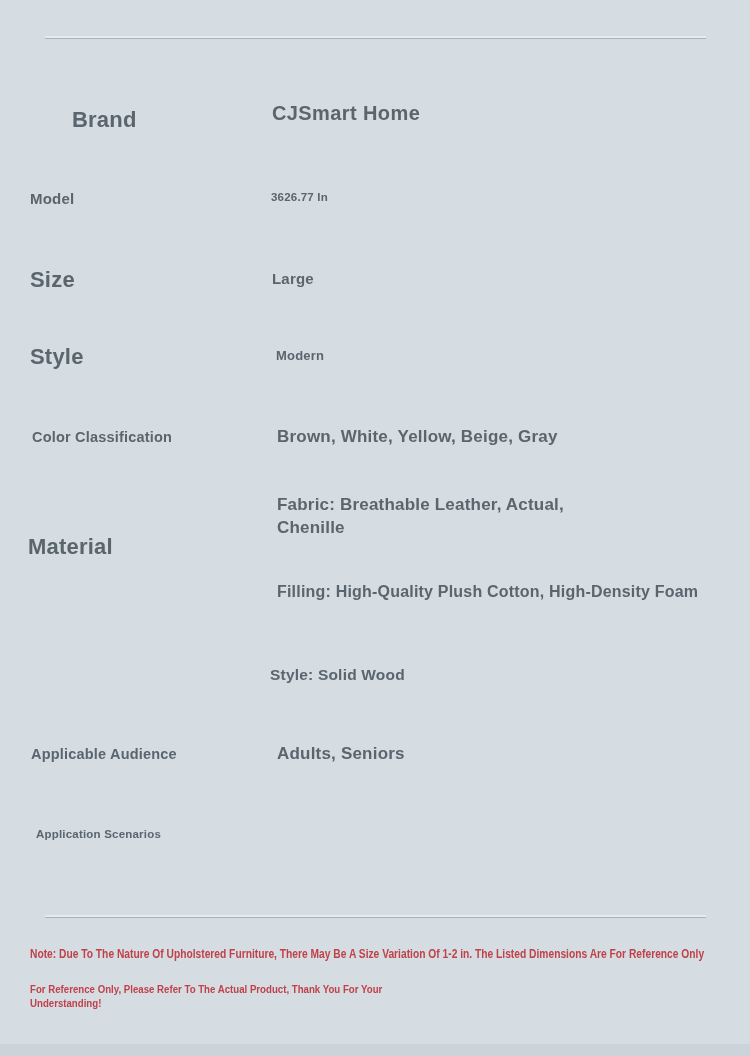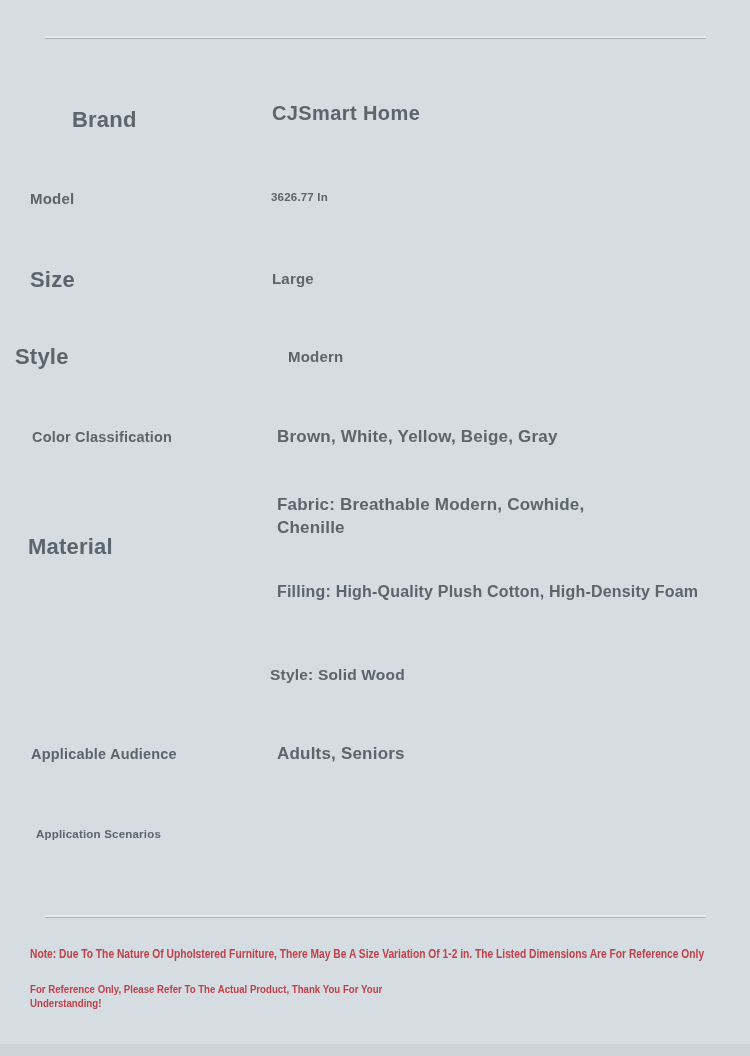--- a/index.html
+++ b/index.html
@@ -46,22 +46,22 @@
     background: var(--footer-strip, #ccd4db);
   }
 
   
   #r0l { left: 44px;  top: 107px; font-size: 22px; margin-left: 28px; }
   #r0v { left: 272px; top: 102px; font-size: 20px; letter-spacing: 0.4px; }
   #r1l { left: 30px;  top: 190px; font-size: 15px; text-align: center; }
   #r1v { left: 271px; top: 191px; font-size: 11.5px; }
   #r2l { left: 30px;  top: 267px; font-size: 22px; }
   #r2v { left: 272px; top: 270px; font-size: 15px; }
-  #r3l { left: 15px;  top: 344px; font-size: 22px; }
-  #r3v { left: 288px; top: 348px; font-size: 15px; }
+  #r3l { left: 30px;  top: 344px; font-size: 22px; }
+  #r3v { left: 276px; top: 348px; font-size: 13px; }
   #r4l { left: 32px;  top: 429px; font-size: 14.5px; }
   #r4v { left: 277px; top: 427px; font-size: 17px; }
   #r5l { left: 28px;  top: 505px; font-size: 22px; margin-top: 29px; }
   #r5v { left: 277px; top: 493px; font-size: 17px; line-height: 23px; }
   #r6v { left: 277px; top: 583px; font-size: 16px; }
   #r7v { left: 270px; top: 666px; font-size: 15.5px; }
   #r8l { left: 31px;  top: 746px; font-size: 14.5px; }
   #r8v { left: 277px; top: 744px; font-size: 17px; }
   #r9l { left: 36px;  top: 828px; font-size: 11.5px; }
   #r9v { left: 277px; top: 824px; font-size: 17px; }
@@ -82,21 +82,21 @@
   <div id="r2l" class="lbl">Size</div>
   <div id="r2v" class="val">Large</div>
 
   <div id="r3l" class="lbl">Style</div>
   <div id="r3v" class="val">Modern</div>
 
   <div id="r4l" class="lbl">Color Classification</div>
   <div id="r4v" class="val">Brown, White, Yellow, Beige, Gray</div>
 
   <div id="r5l" class="lbl">Material</div>
-  <div id="r5v" class="val pre">Fabric: Breathable Modern, Cowhide,
+  <div id="r5v" class="val pre">Fabric: Breathable Leather, Actual,
 Chenille</div>
 
   <div id="r6v" class="val">Filling: High-Quality Plush Cotton, High-Density Foam</div>
 
   <div id="r7v" class="val">Style: Solid Wood</div>
 
   <div id="r8l" class="lbl">Applicable Audience</div>
   <div id="r8v" class="val">Adults, Seniors</div>
 
   <div id="r9l" class="lbl">Application Scenarios</div>

